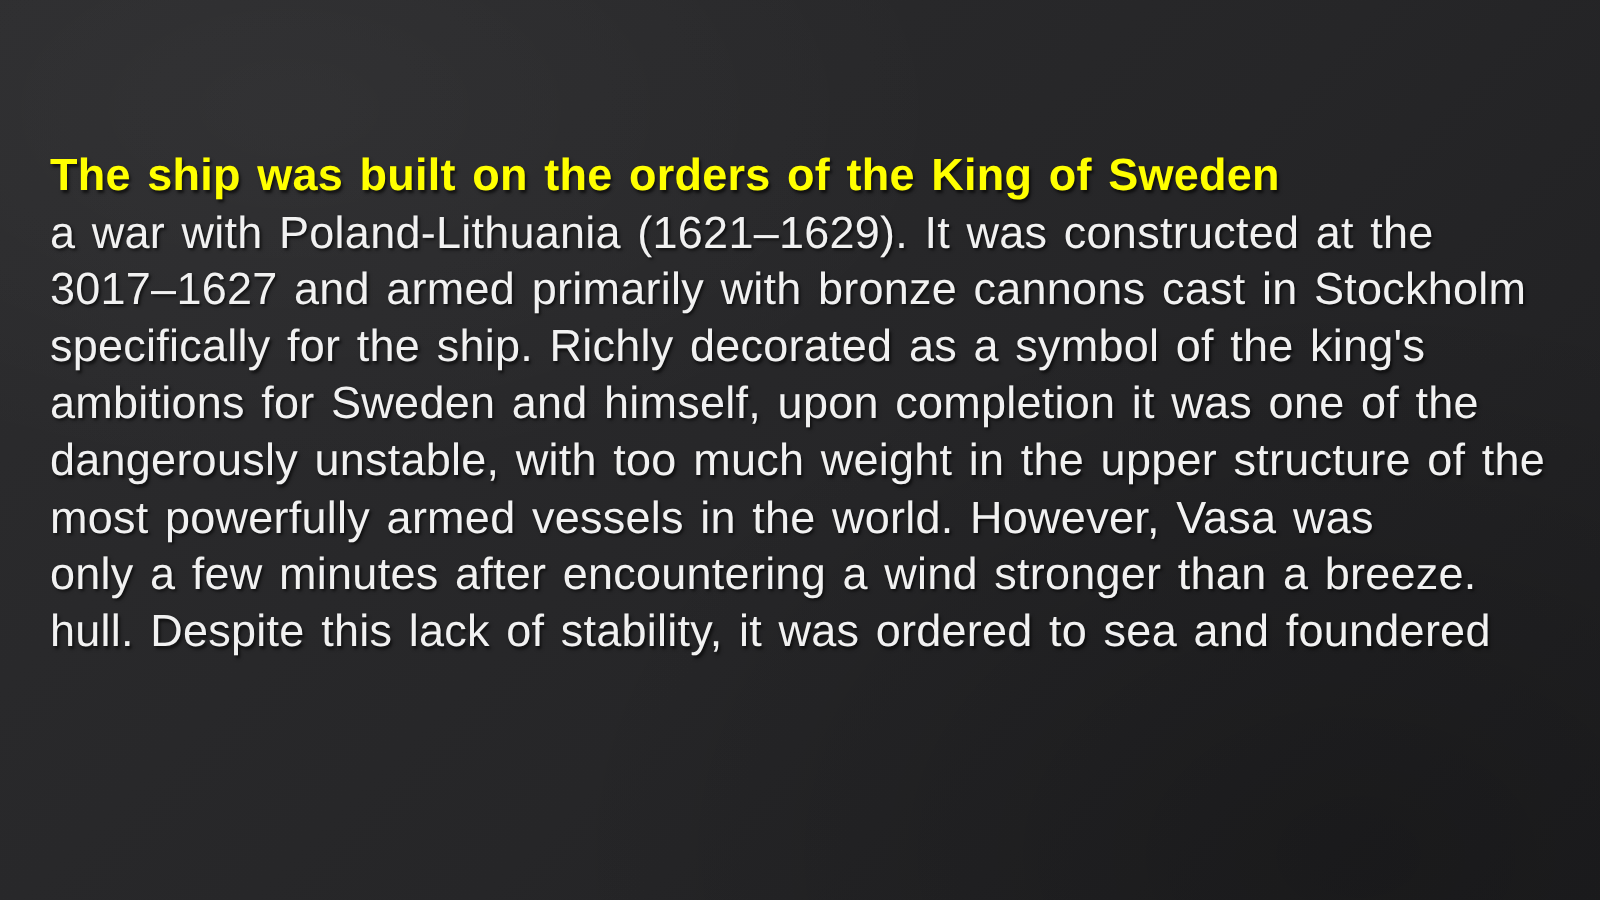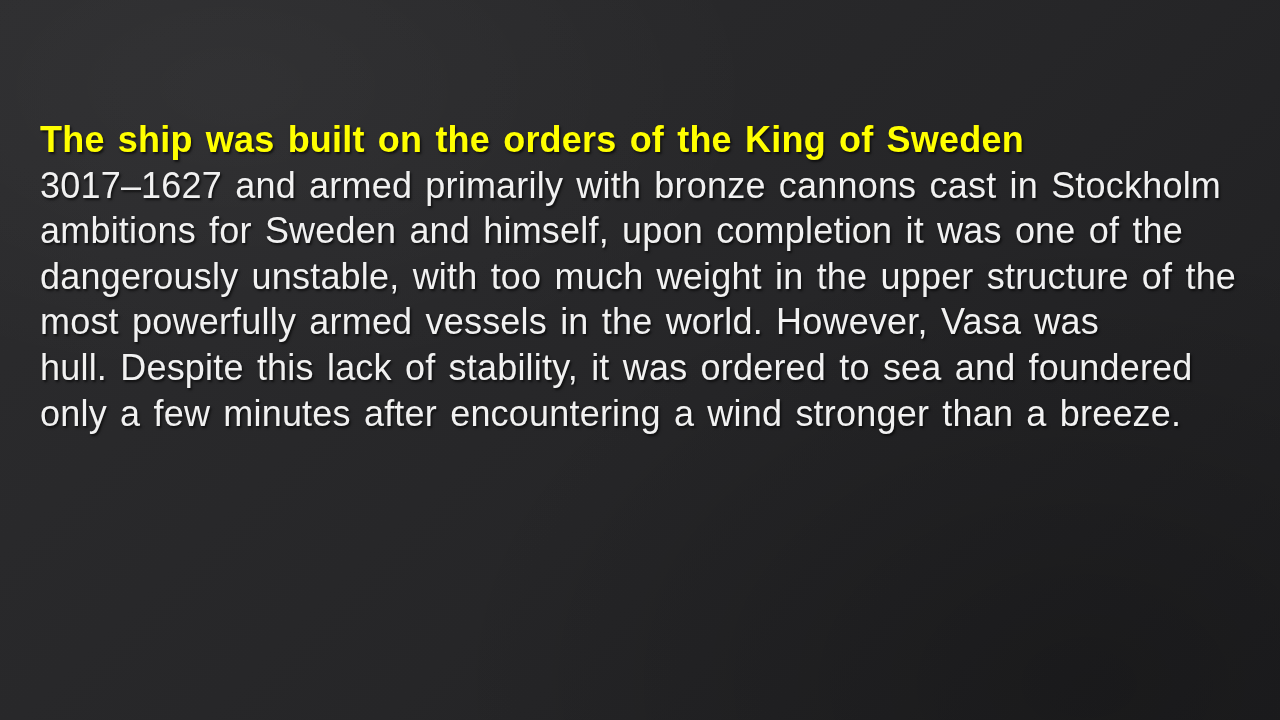--- a/index.html
+++ b/index.html
@@ -44,20 +44,22 @@
     color: var(--body-color, #f1f1f1);
     font-weight: normal;
   }
 </style>
 </head>
 <body>
 
 <div class="slide">
   <div class="text-block">
       <div class="line"><span class="seg-highlight">The ship was built on the orders of the King of Sweden</span></div>
+      <div class="line"><span class="seg-body">a war with Poland-Lithuania (1621–1629). It was constructed at the</span></div>
       <div class="line"><span class="seg-body">3017–1627 and armed primarily with bronze cannons cast in Stockholm</span></div>
+      <div class="line"><span class="seg-body">specifically for the ship. Richly decorated as a symbol of the king's</span></div>
       <div class="line"><span class="seg-body">ambitions for Sweden and himself, upon completion it was one of the</span></div>
       <div class="line"><span class="seg-body">dangerously unstable, with too much weight in the upper structure of the</span></div>
       <div class="line"><span class="seg-body">most powerfully armed vessels in the world. However, Vasa was</span></div>
+      <div class="line"><span class="seg-body">only a few minutes after encountering a wind stronger than a breeze.</span></div>
       <div class="line"><span class="seg-body">hull. Despite this lack of stability, it was ordered to sea and foundered</span></div>
-      <div class="line"><span class="seg-body">only a few minutes after encountering a wind stronger than a breeze.</span></div>
     </div>
 </div>
 
 </body></html>

